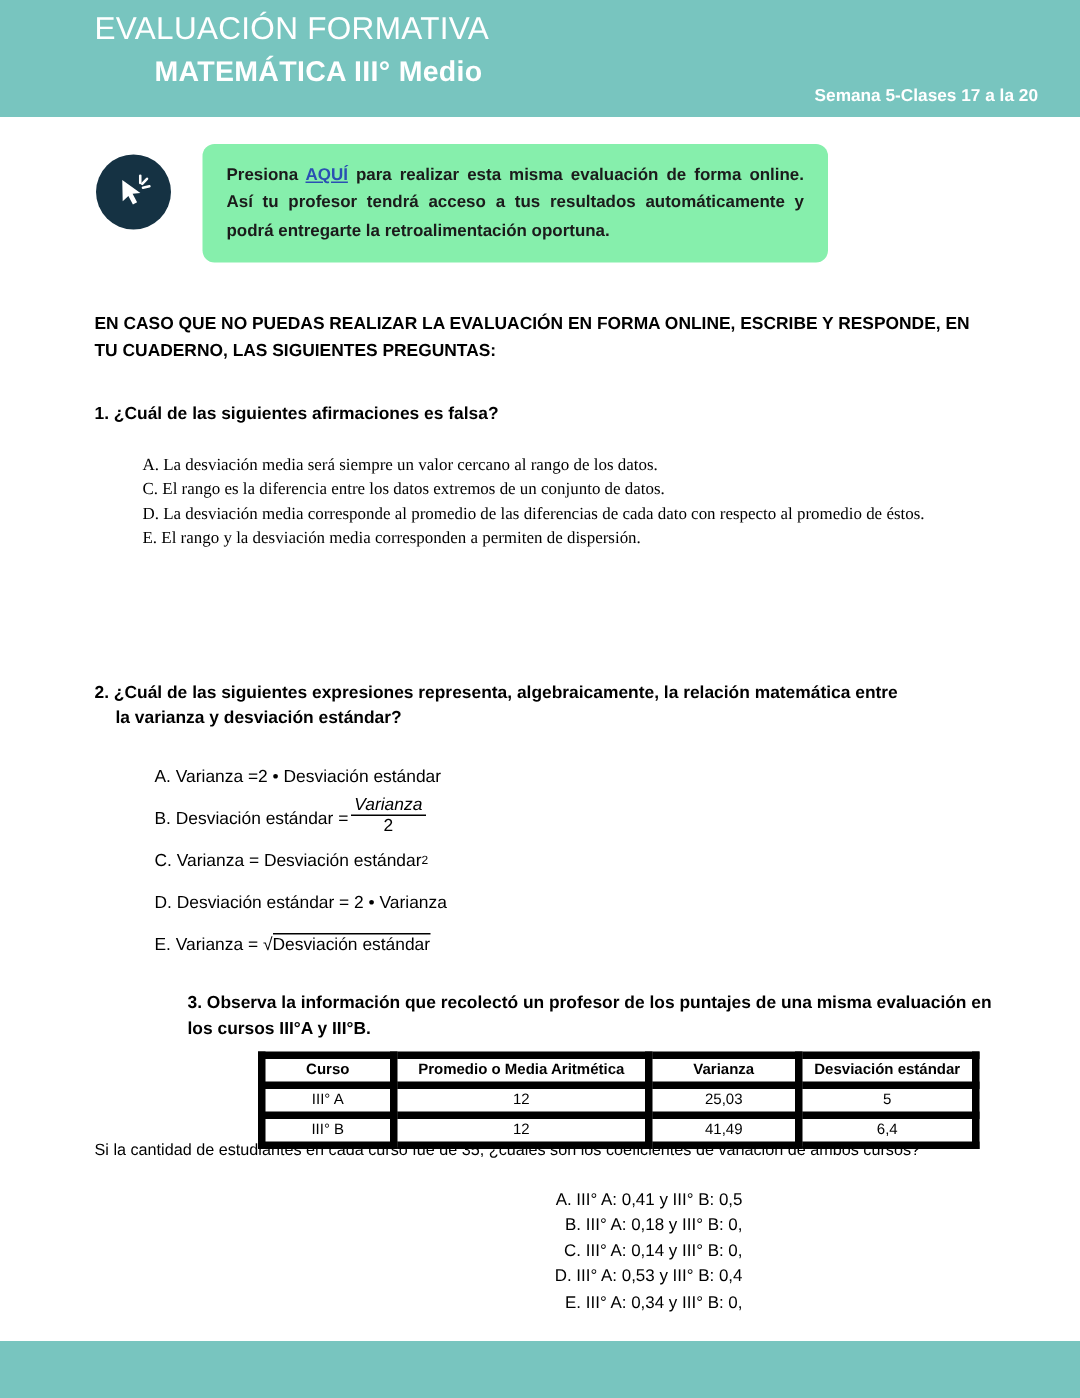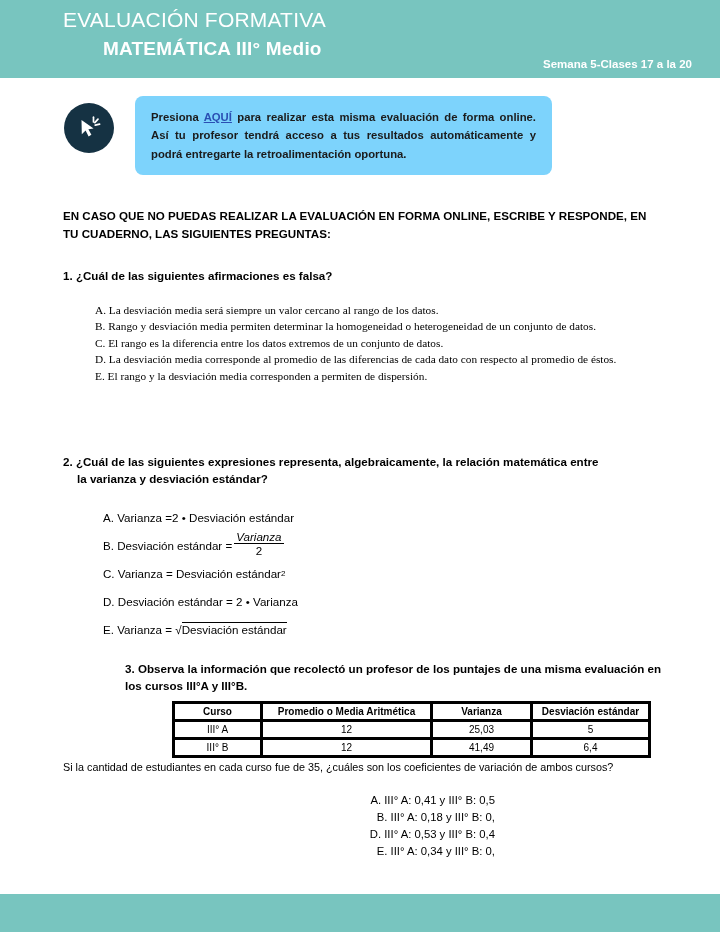--- a/index.html
+++ b/index.html
@@ -47,21 +47,21 @@
     font-size: 11.5px;
     font-weight: bold;
     white-space: nowrap;
   }
 
   
   .callout {
     position: absolute;
     left: 135px; top: 96px;
     width: 417px;
-    background: #7dd3fc;
+    background: #86efac;
     border-radius: 8px;
     padding: 12px 16px 12px 16px;
   }
   .callout p {
     margin: 0;
     font-size: 11.3px;
     font-weight: bold;
     line-height: 1.62;
     color: #1b1b1b;
     text-align: justify;
@@ -169,21 +169,21 @@
 
   
   .data-table {
     position: absolute;
     left: 172px; top: 701px;
     border-collapse: collapse;
     font-size: 10px;
     color: #000;
   }
   .data-table th, .data-table td {
-    border: 3px solid #000000;
+    border: 5px solid #000000;
     text-align: center;
     font-weight: normal;
     padding: 2px 4px;
     height: 17px;
   }
   .data-table th { font-weight: bold; }
   .data-table .col-curso  { width: 88px; }
   .data-table .col-prom   { width: 170px; }
   .data-table .col-var    { width: 100px; }
   .data-table .col-desv   { width: 118px; }
@@ -230,21 +230,20 @@
   </div>
 
   <div class="instruction">EN CASO QUE NO PUEDAS REALIZAR LA EVALUACIÓN EN FORMA ONLINE, ESCRIBE Y RESPONDE, EN TU CUADERNO, LAS SIGUIENTES PREGUNTAS:</div>
 
   <div class="q-stem" id="q1-stem">
     <span>1.</span>
     <span>¿Cuál de las siguientes afirmaciones es falsa?</span>
   </div>
   <ul class="opt-list" id="q1-options">
     <li>A. La desviación media será siempre un valor cercano al rango de los datos.</li>
-    <li>B. Rango y desviación media permiten determinar la homogeneidad o heterogeneidad de un conjunto de datos.</li>
     <li>C. El rango es la diferencia entre los datos extremos de un conjunto de datos.</li>
     <li>D. La desviación media corresponde al promedio de las diferencias de cada dato con respecto al promedio de éstos.</li>
     <li>E. El rango y la desviación media corresponden a permiten de dispersión.</li>
   </ul>
 
   <div class="q-stem" id="q2-stem">
     <span class="hang"><span>2.</span>
       <span>¿Cuál de las siguientes expresiones representa, algebraicamente, la relación matemática entre</span></span>
     <span style="display:block; padding-left:14px;">la varianza y desviación estándar?</span>
   </div>
@@ -301,19 +300,20 @@
         <td>6,4</td>
       </tr>
     </tbody>
   </table>
 
   <div class="q3-followup">Si la cantidad de estudiantes en cada curso fue de 35, ¿cuáles son los coeficientes de variación de ambos cursos?</div>
 
   <ul class="opt-list" id="q3-options">
     <li>A. III° A: 0,41  y  III° B: 0,5</li>
     <li>B. III° A: 0,18  y  III° B: 0,</li>
+    <li>C. III° A: 0,14  y  III° B: 0,</li>
     <li>D. III° A: 0,53  y  III° B: 0,4</li>
     <li>E. III° A: 0,34  y  III° B: 0,</li>
   </ul>
 
   <div class="footer"></div>
 
 </div>
 
 </body></html>

